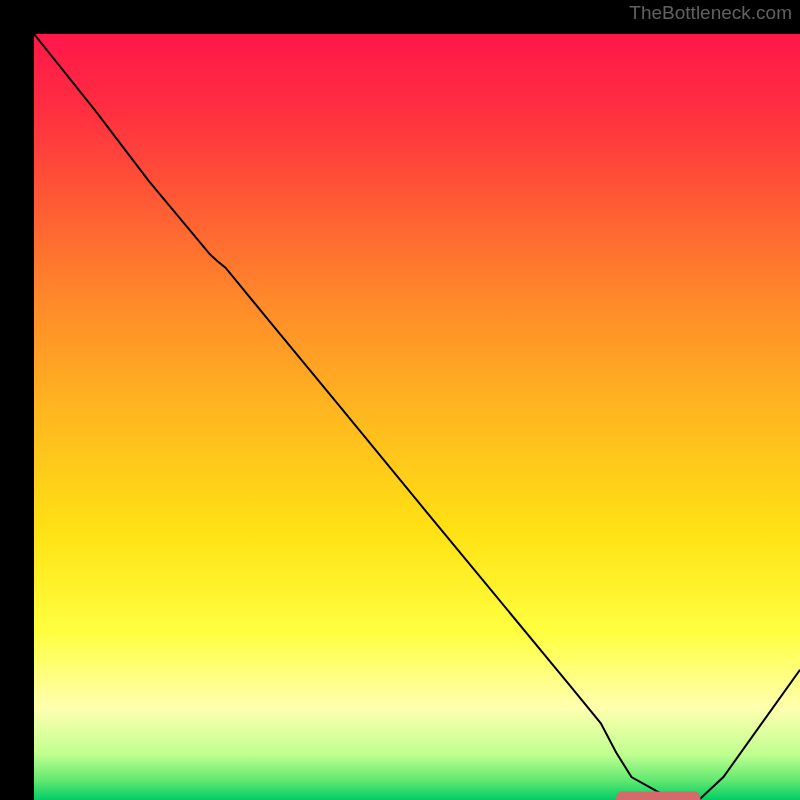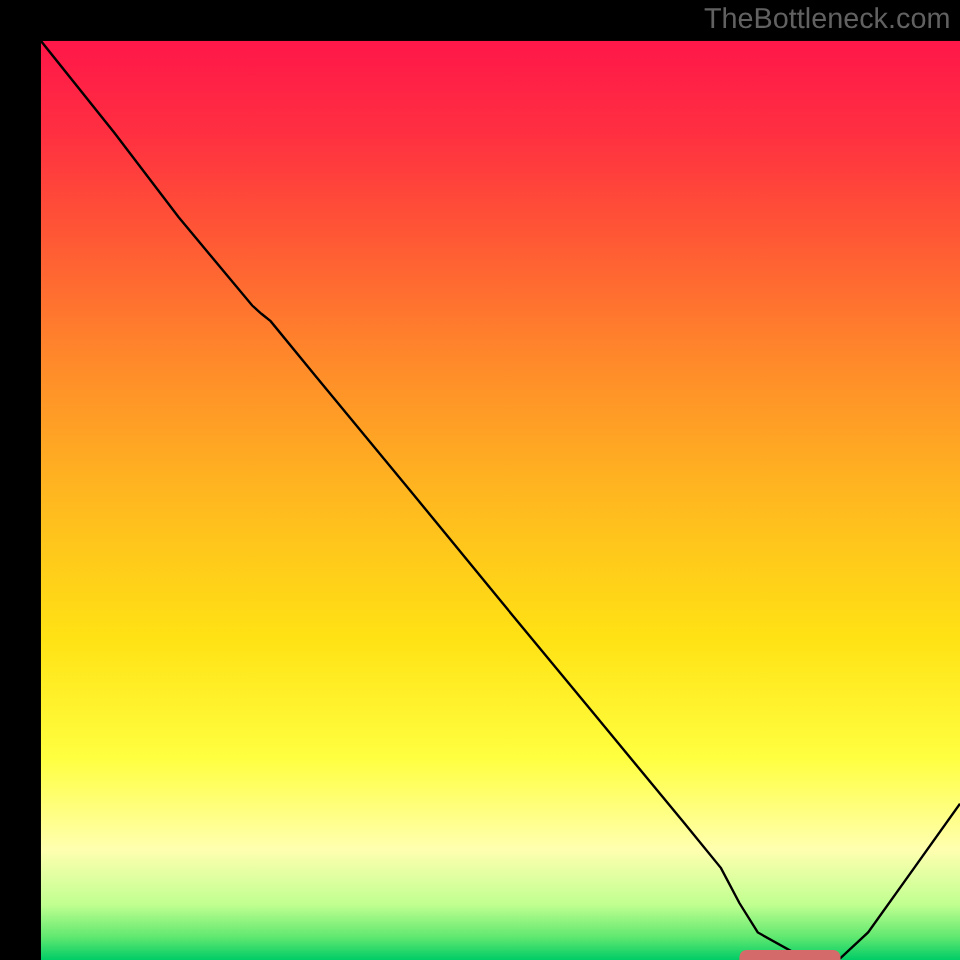--- a/index.html
+++ b/index.html
@@ -16,21 +16,21 @@
     width: 800px;
     height: 800px;
     background: #000000;
   }
   .watermark {
     position: absolute;
     top: 2px;
     right: 8px;
     text-align: right;
     color: #616161;
-    font-size: 24px;
+    font-size: 19px;
     font-weight: 500;
     letter-spacing: 0px;
     z-index: 50;
   }
   .plot {
     position: absolute;
     left: 34px;
     top: 34px;
     right: 0;
     bottom: 0;

